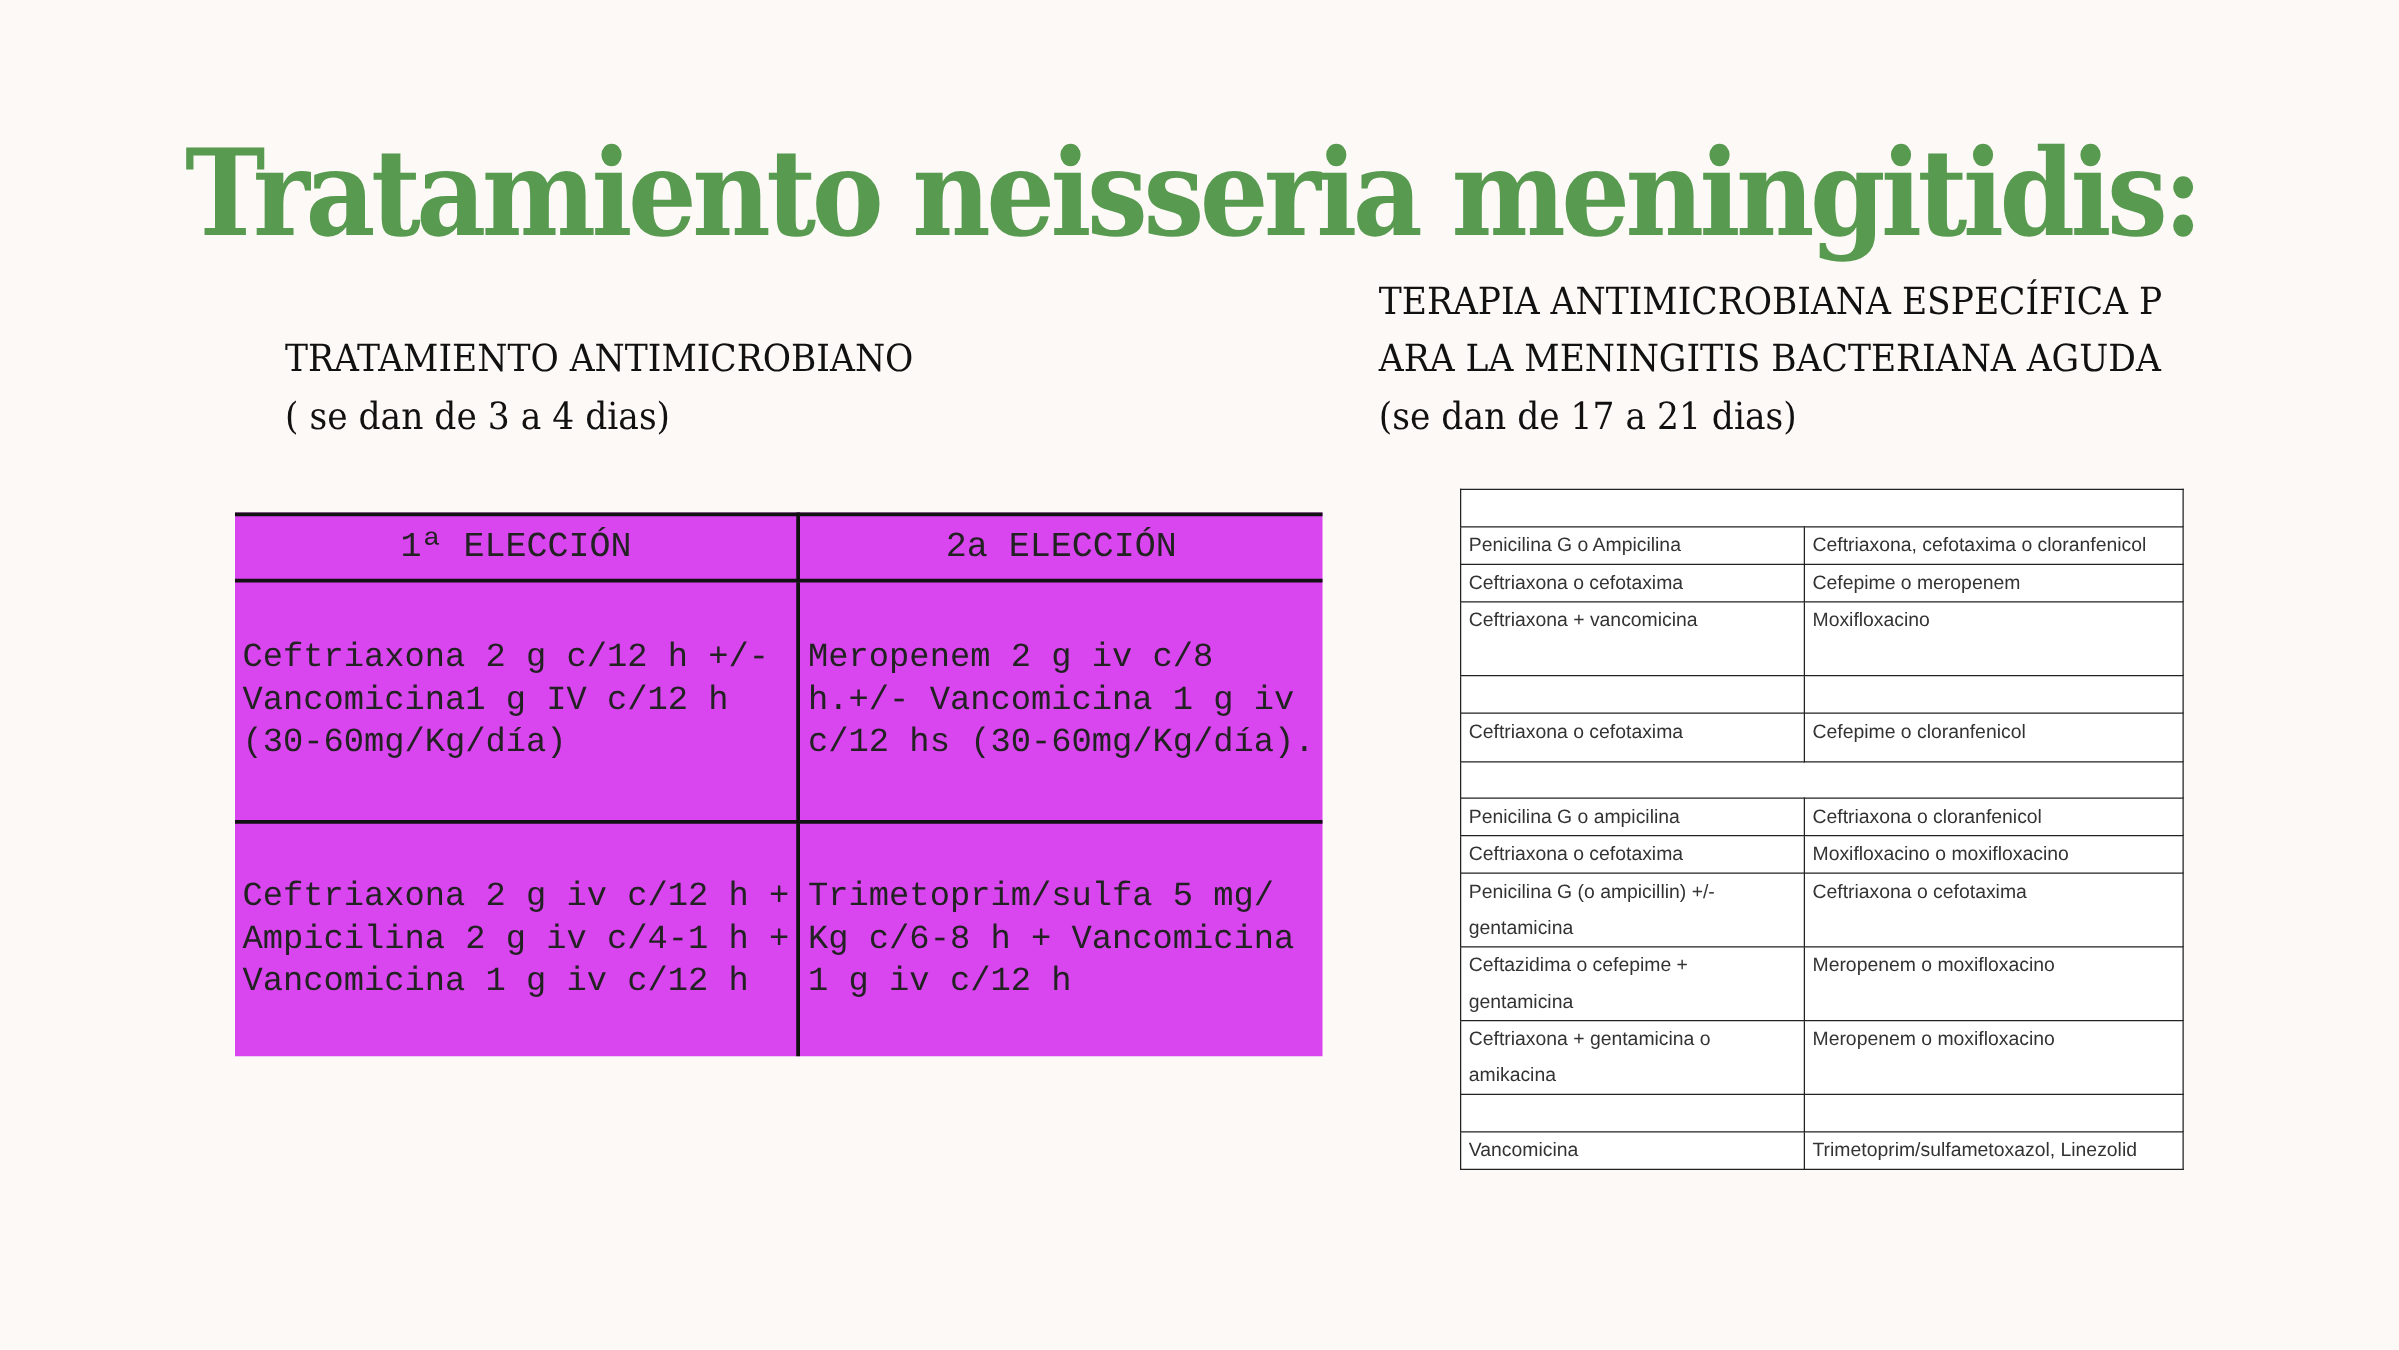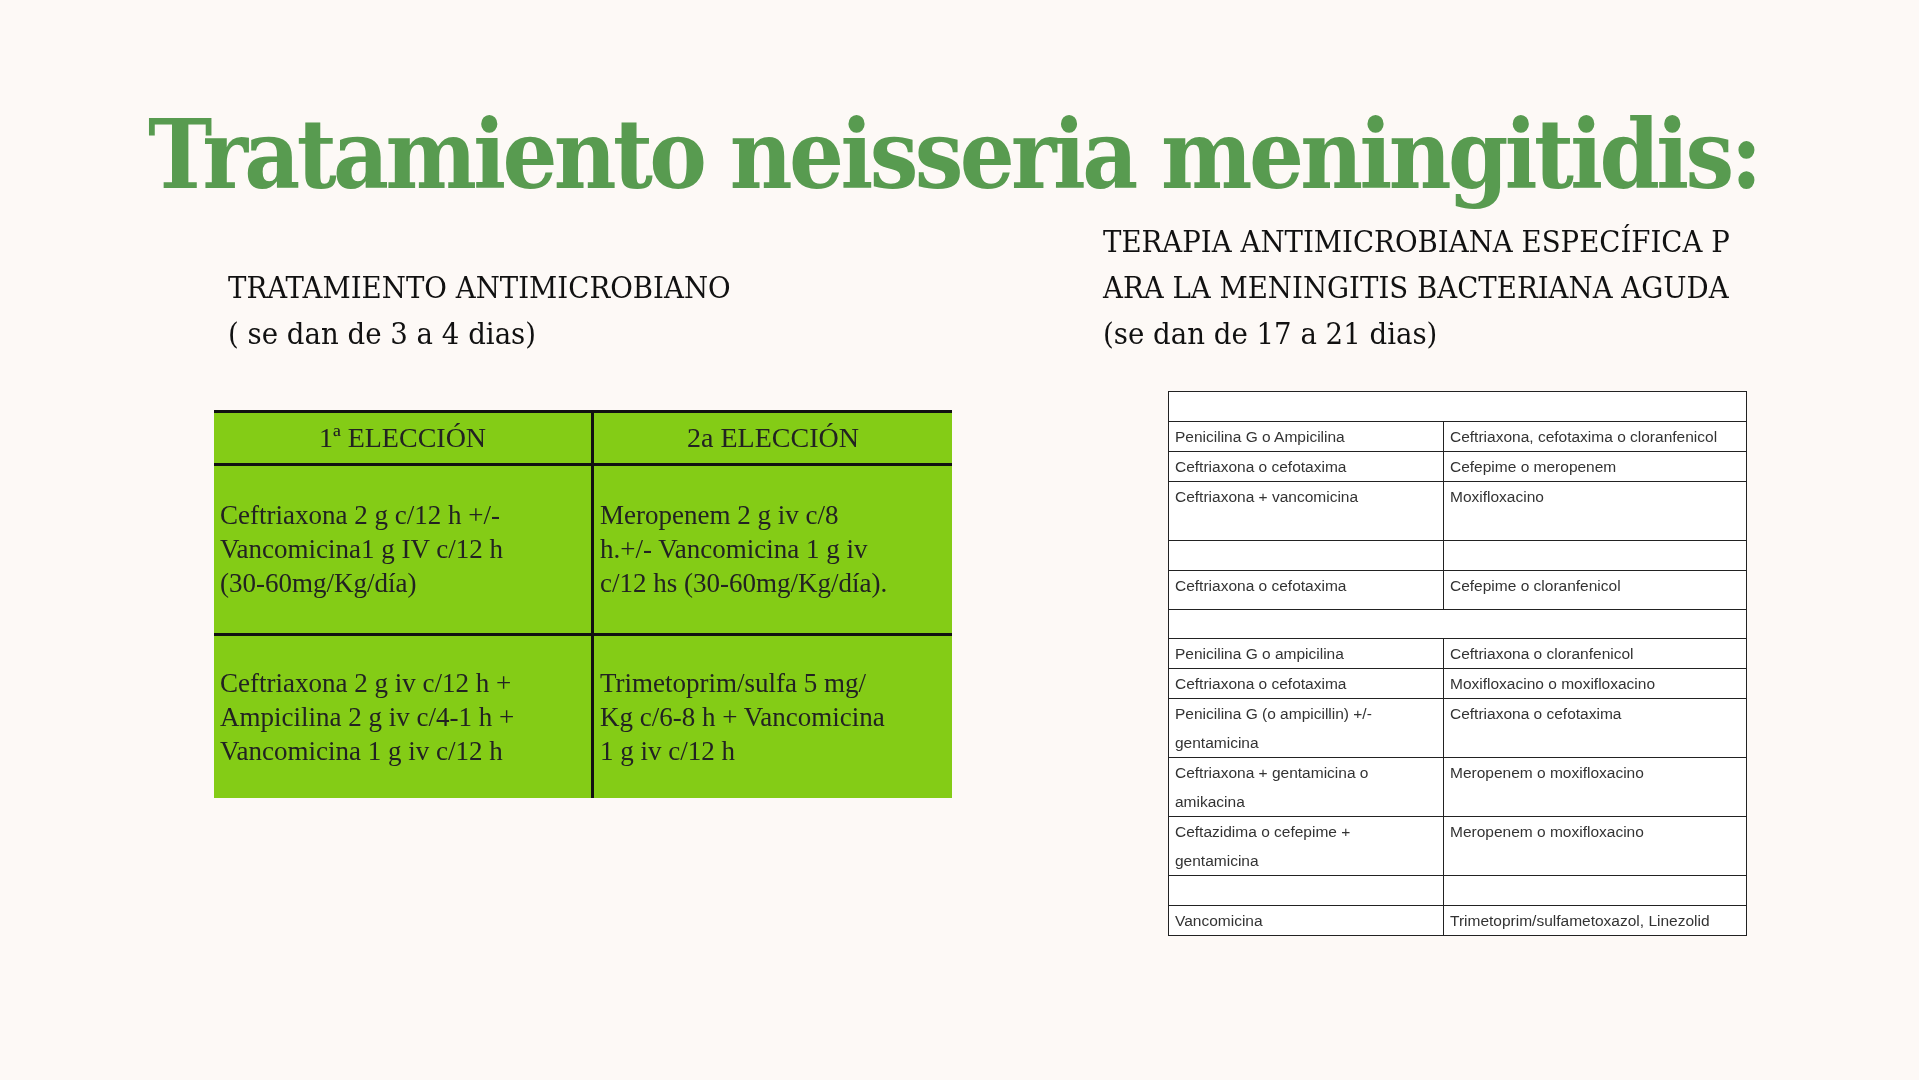--- a/index.html
+++ b/index.html
@@ -21,32 +21,32 @@
     color: #111; font-size: 30px; line-height: 46px;
     transform: scaleX(0.92); transform-origin: left top;
     white-space: nowrap;
   }
   .subhead.left { left: 228px; top: 265px; }
   .subhead.right { left: 1103px; top: 219px; }
   .subhead div { display: block; }
 
   
   .ltable {
-    position: absolute; left: 214px; top: 410px; width: 738px; height: 388px;
-    background: #84cc16; border-collapse: collapse;
-    font-family: Liberation Serif, serif; color: #222;
+    position: absolute; left: 188px; top: 410px; width: 738px; height: 388px;
+    background: #d946ef; border-collapse: collapse;
+    font-family: Liberation Mono, monospace; color: #222;
   }
   .ltable th {
     font-weight: normal; font-size: 28px; height: 50px;
     border-top: 3px solid #111; border-bottom: 3px solid #111;
     text-align: center; padding: 0;
   }
   .ltable td {
     font-size: 27px; line-height: 34px; vertical-align: middle;
-    padding: 0 6px; text-align: left;
+    padding: 12px 6px; text-align: left;
   }
   .ltable tr.r1 td { height: 166px; border-bottom: 3px solid #111; }
   .ltable tr.r2 td { height: 162px; }
   .ltable .c1 { border-right: 3px solid #111; width: 365px; }
   .ltable .cell-line { display: block; white-space: nowrap; }
 
   
   .rtable {
     position: absolute; left: 1168px; top: 391px; width: 579px;
     border-collapse: collapse; background: #ffffff;
@@ -148,29 +148,29 @@
     </tr>
     <tr>
       <td class="c1">
         <span class="line">Penicilina G (o ampicillin) +/-</span>
         <span class="line">gentamicina</span>
       </td>
       <td>Ceftriaxona o cefotaxima</td>
     </tr>
     <tr>
       <td class="c1">
-        <span class="line">Ceftriaxona + gentamicina o</span>
-        <span class="line">amikacina</span>
+        <span class="line">Ceftazidima o cefepime +</span>
+        <span class="line">gentamicina</span>
       </td>
       <td>Meropenem o moxifloxacino</td>
     </tr>
     <tr>
       <td class="c1">
-        <span class="line">Ceftazidima o cefepime +</span>
-        <span class="line">gentamicina</span>
+        <span class="line">Ceftriaxona + gentamicina o</span>
+        <span class="line">amikacina</span>
       </td>
       <td>Meropenem o moxifloxacino</td>
     </tr>
     <tr>
       <td class="c1" style="height:29px;"></td>
       <td style="height:29px;"></td>
     </tr>
     <tr>
       <td class="c1">Vancomicina</td>
       <td>Trimetoprim/sulfametoxazol, Linezolid</td>

